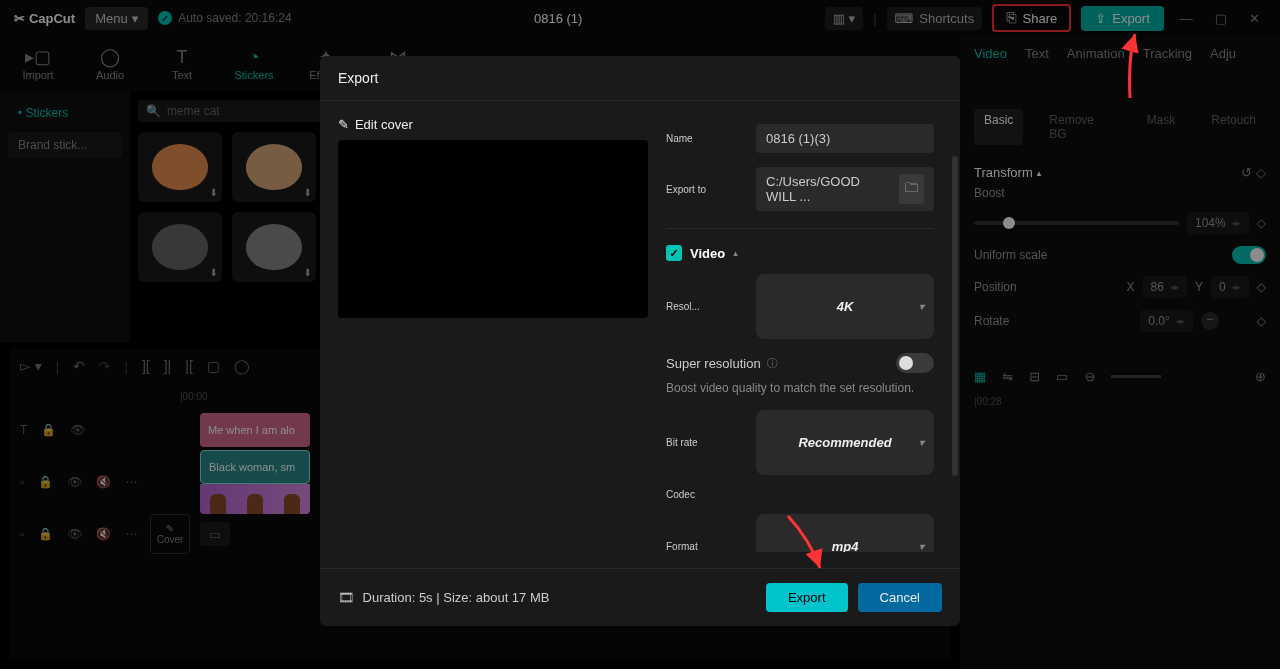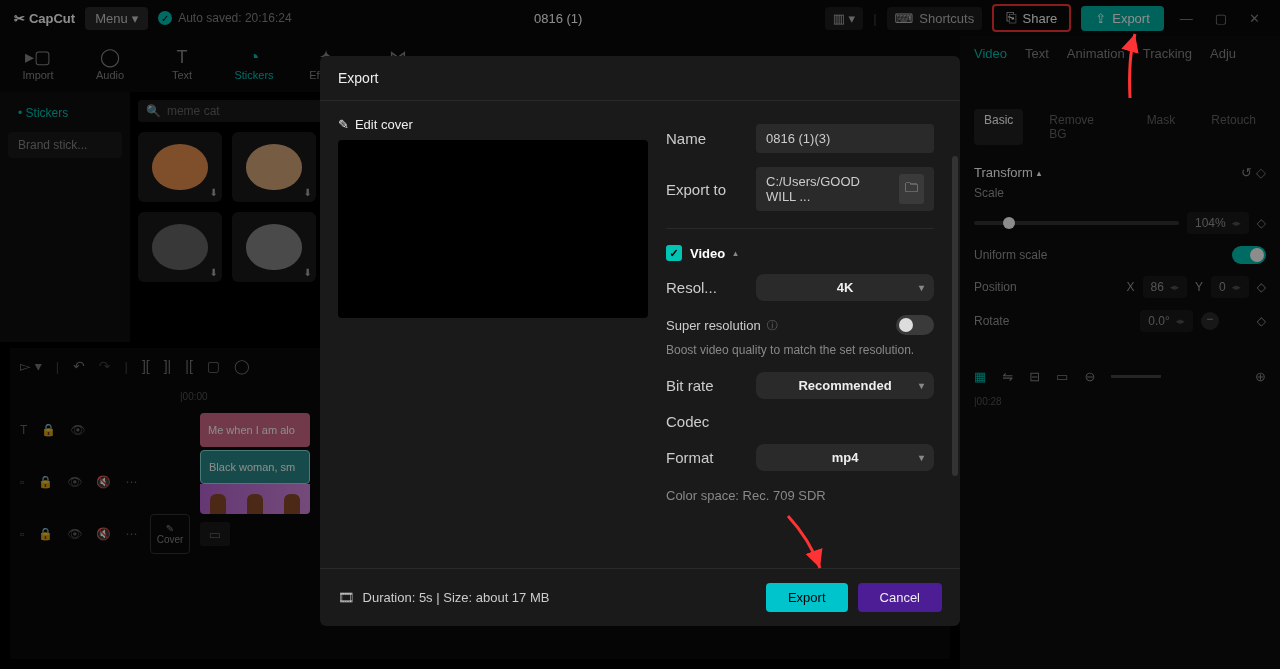--- a/index.html
+++ b/index.html
@@ -69,39 +69,39 @@
 
 .modal-backdrop { position: absolute; inset: 0; background: rgba(0,0,0,0.45); z-index: 50; }
 .modal { position: absolute; left: 320px; top: 56px; width: 640px; height: 570px; background: #1a1a1a; border-radius: 6px; z-index: 100; display: flex; flex-direction: column; }
 .modal-header { padding: 14px 18px; font-size: 14px; color: #eee; border-bottom: 1px solid #2a2a2a; }
 .modal-body { flex: 1; display: flex; padding: 16px 18px; gap: 18px; overflow: hidden; }
 .modal-left { width: 310px; }
 .cover-preview { width: 310px; height: 178px; background: #000; border-radius: 4px; }
 .edit-cover { display: flex; align-items: center; gap: 6px; color: #eee; font-size: 13px; margin-bottom: 8px; }
 .modal-right { flex: 1; overflow-y: auto; padding-right: 8px; }
 .form-row { display: flex; align-items: center; padding: 7px 0; gap: 10px; }
-.form-label { width: 80px; color: #ccc; font-size: 15px; }
+.form-label { width: 80px; color: #ccc; font-size: 10px; }
 .form-input { flex: 1; background: #2a2a2a; border-radius: 4px; padding: 7px 10px; color: #ccc; font-size: 13px; }
 .form-input.with-btn { display: flex; align-items: center; justify-content: space-between; }
 .folder-btn { background: #3a3a3a; padding: 4px 6px; border-radius: 3px; margin-left: 6px; }
 .divider { height: 1px; background: #2a2a2a; margin: 10px 0; }
 .checkbox-row { display: flex; align-items: center; gap: 8px; padding: 6px 0; }
 .chk { width: 16px; height: 16px; background: #00c4b4; border-radius: 3px; display: flex; align-items: center; justify-content: center; color: #000; font-size: 11px; font-weight: bold; }
-.select { flex: 1; background: #2a2a2a; border-radius: 8px; padding: 6px 10px; color: #eee; font-size: 13px; text-align: center; font-weight: 600; display: flex; align-items: center; justify-content: center; position: relative; }
+.select { flex: 1; background: #2a2a2a; border-radius: 8px; padding: 25px 10px; color: #eee; font-size: 13px; text-align: center; font-weight: 600; display: flex; align-items: center; justify-content: center; position: relative; font-style: italic; }
 .select::after { content: '▾'; position: absolute; right: 10px; color: #888; font-size: 10px; }
 .toggle-off { width: 38px; height: 20px; background: #3a3a3a; border-radius: 10px; position: relative; }
 .toggle-off::after { content: ''; position: absolute; width: 14px; height: 14px; background: #ddd; border-radius: 50%; top: 3px; left: 3px; }
 .hint { color: #888; font-size: 12px; line-height: 1.4; padding: 0 0 6px; }
 .colorspace { color: #888; font-size: 13px; padding: 10px 0; }
 .modal-footer { padding: 14px 18px; display: flex; align-items: center; justify-content: space-between; border-top: 1px solid #2a2a2a; }
 .footer-info { display: flex; align-items: center; gap: 8px; color: #ccc; font-size: 13px; }
 .footer-btns { display: flex; gap: 10px; }
 .btn { padding: 7px 22px; border-radius: 4px; font-size: 13px; font-weight: 500; }
 .btn-primary { background: #00c4cc; color: #000; }
-.btn-secondary { background: #4c1d95; color: #eee; }
+.btn-secondary { background: #0369a1; color: #eee; }
 
 
 .arrow { position: absolute; z-index: 200; }
 .arrow svg { overflow: visible; }
 
 .scrollbar-fake { position: absolute; right: 2px; top: 100px; width: 6px; height: 320px; background: #333; border-radius: 3px; }
 </style>
 </head>
 <body>
 
@@ -213,21 +213,21 @@
     <span class="insp-subtab">Retouch</span>
   </div>
   <div class="insp-section">
     <div class="insp-label">
         <span>Transform</span> 
         <span style="font-size:9px">▴</span>
         <span style="margin-left:auto;color:#888">↺</span> 
         <span style="color:#888">◇</span>
       </div>
     <div class="insp-row">
-        <span>Scale</span>
+        <span>Boost</span>
       </div>
     <div class="insp-row">
         <div style="flex:1;height:4px;background:#333;border-radius:2px;position:relative">
           <div style="position:absolute;left:14%;top:-4px;width:12px;height:12px;background:#fff;border-radius:50%"></div>
         </div>
         <div class="num-box">
           <span>104%</span> 
           <span style="color:#555;font-size:9px">◂▸</span>
         </div>
         <span style="color:#888">◇</span>

